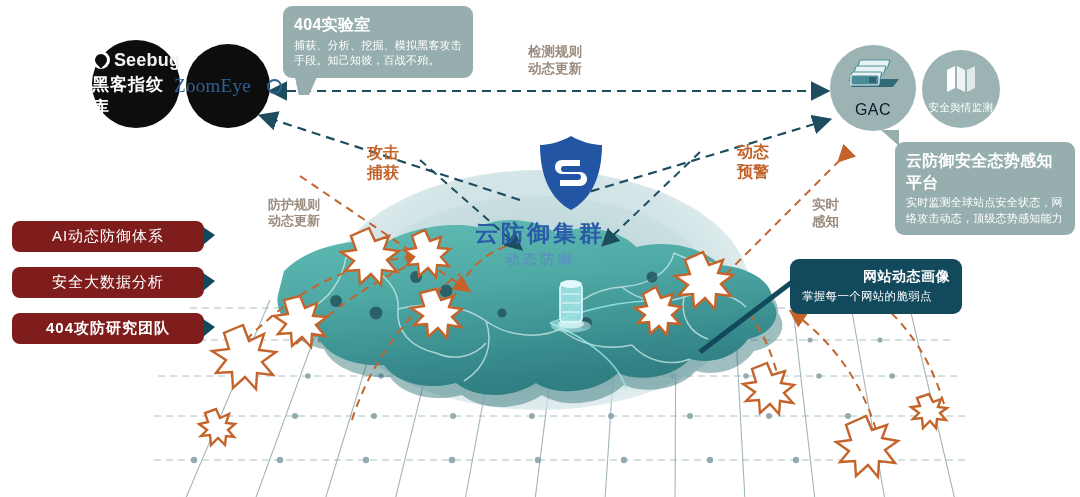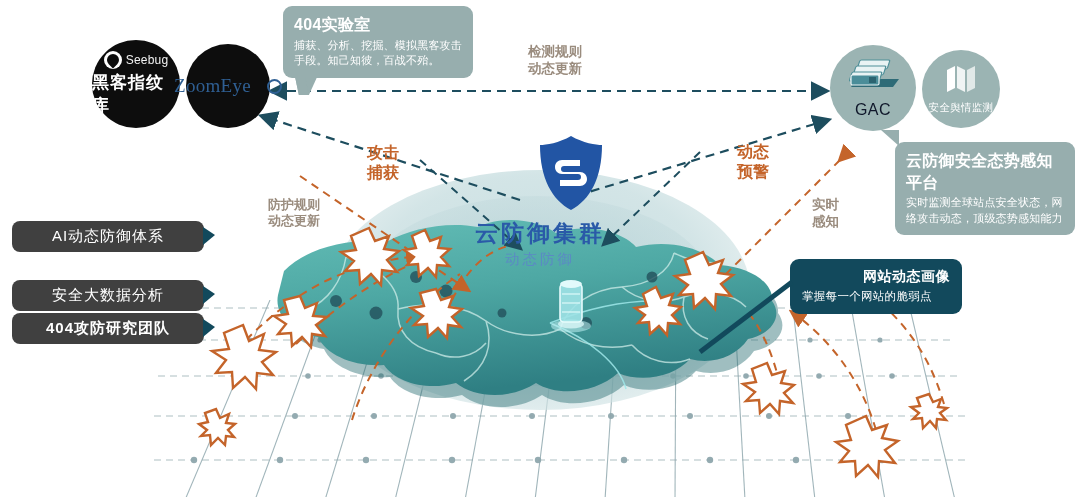--- a/index.html
+++ b/index.html
@@ -28,21 +28,21 @@
   
   .badge{position:absolute;border-radius:50%;display:flex;flex-direction:column;
          align-items:center;justify-content:center;}
   .badge-dark{background:#0d0d0d;}
   .badge-seebug{left:92px;top:40px;width:88px;height:88px;}
   .badge-zoomeye{left:186px;top:44px;width:84px;height:84px;}
   .seebug-row{display:flex;align-items:center;gap:4px;margin-bottom:2px;}
   .seebug-mark{width:18px;height:18px;border-radius:50%;background:#fff;position:relative;overflow:hidden;}
   .seebug-mark::after{content:"";position:absolute;left:3px;top:3px;width:12px;height:12px;
        background:#0d0d0d;border-radius:50% 50% 50% 0;transform:rotate(-45deg);}
-  .seebug-word{color:#f2f2f2;font-size:12px;letter-spacing:.2px;}
+  .seebug-word{color:#f2f2f2;font-size:18px;letter-spacing:.2px;font-weight:bold;}
   .seebug-cn{color:#ffffff;font-size:17px;font-weight:bold;letter-spacing:1px;}
   .zoomeye-word{color:#2f5f93;font-size:19px;font-family:"Liberation Serif","DejaVu Serif",serif;
        letter-spacing:.3px;display:flex;align-items:center;gap:16px;}
   .zoomeye-eye{width:11px;height:11px;border-radius:50%;border:2px solid #2f5f93;display:inline-block;}
 
   .badge-gac{left:830px;top:45px;width:86px;height:86px;background:#9bb4b3;}
   .badge-yq{left:922px;top:50px;width:78px;height:78px;background:#9bb4b3;}
   .gac-label{color:#0f172a;font-size:16px;margin-top:2px;letter-spacing:.5px;}
   .yq-label{color:#ffffff;font-size:10.5px;margin-top:3px;letter-spacing:.3px;}
   .svg-ico{display:block;}
@@ -55,25 +55,25 @@
   .co-404{left:283px;top:6px;width:190px;}
   .co-404 .tail{position:absolute;left:14px;bottom:-17px;width:0;height:0;
      border-left:10px solid #97aeae;border-right:12px solid transparent;border-top:18px solid #97aeae;
      border-bottom:0;transform:skewX(12deg);}
   .co-plat{left:895px;top:142px;width:180px;}
   .co-plat .tail{position:absolute;left:-14px;top:-12px;width:0;height:0;
      border-right:18px solid #97aeae;border-top:0;border-bottom:16px solid transparent;
      border-left:0;}
 
   
-  .dark-callout{position:absolute;background:#404040;border-radius:8px;color:#fff;
+  .dark-callout{position:absolute;background:#7f1d1d;border-radius:8px;color:#fff;
        box-sizing:border-box;display:flex;align-items:center;justify-content:center;}
   .dc-label{font-size:15px;letter-spacing:1px;}
   .dc1{left:12px;top:221px;width:192px;height:31px;}
-  .dc2{left:12px;top:267px;width:192px;height:31px;margin-top:13px;}
+  .dc2{left:12px;top:267px;width:192px;height:31px;}
   .dc3{left:12px;top:313px;width:192px;height:31px;font-weight:bold;}
   .dc-tail{position:absolute;right:-11px;top:6px;width:0;height:0;
      border-left:12px solid #12495c;border-top:8px solid transparent;border-bottom:10px solid transparent;}
 
   .co-site{left:790px;top:259px;width:172px;background:#12495c;border-radius:9px;
      padding:9px 12px 10px 12px;box-sizing:border-box;position:absolute;color:#fff;}
   .co-site .c-title{font-size:14px;font-weight:bold;margin-bottom:3px;letter-spacing:.5px;text-align:right;}
   .co-site .c-body{font-size:11.5px;letter-spacing:.3px;}
 
   

